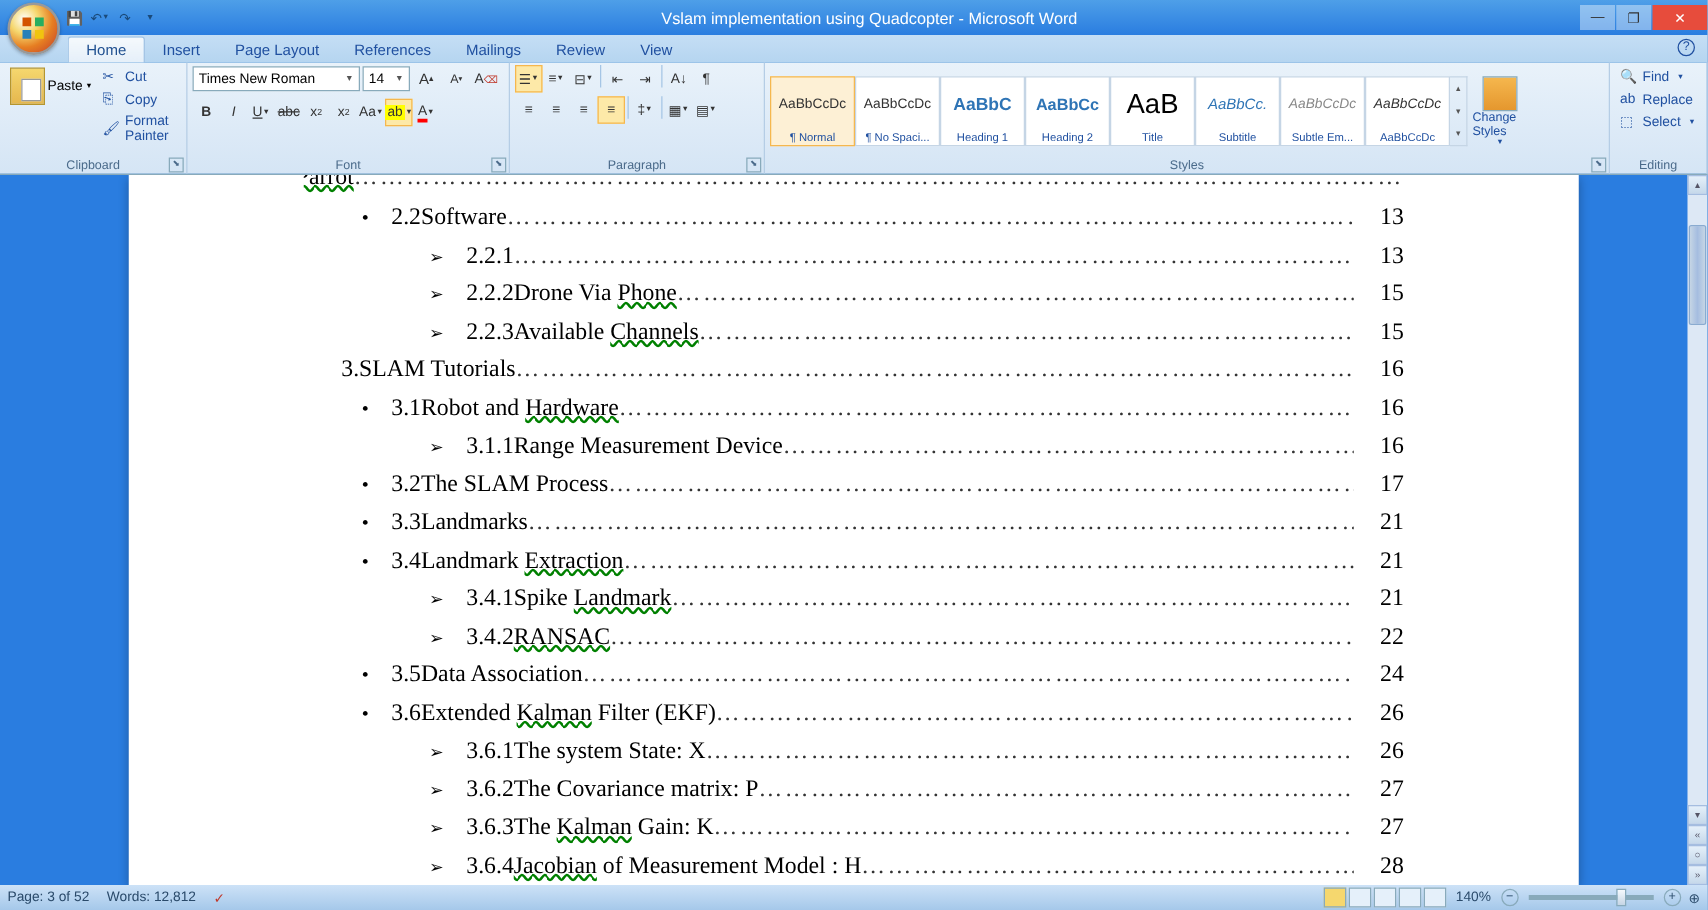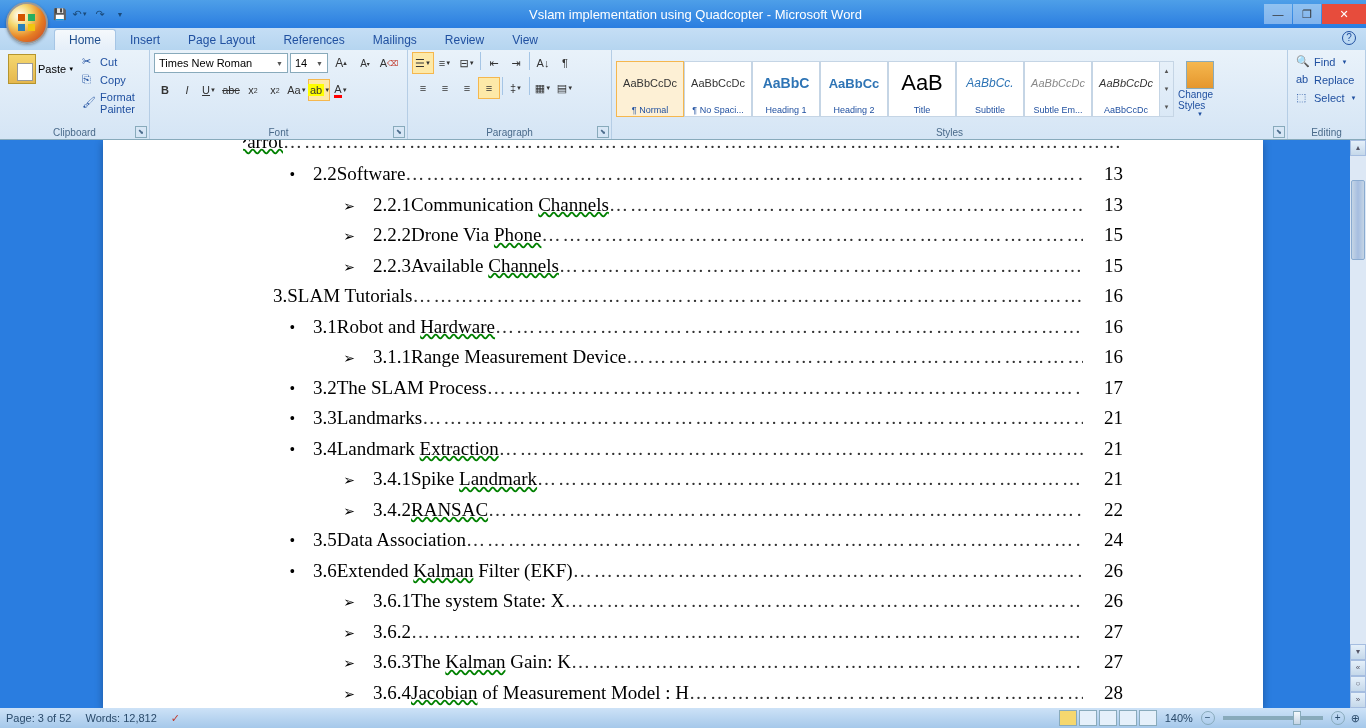--- a/index.html
+++ b/index.html
@@ -317,21 +317,20 @@
       <div class="toc-line">
         <span class="toc-bullet"><span class="bullet-dot"></span></span>
         <span>2.2 </span>
         <span class="toc-text">Software </span>
         <span class="toc-dots">…………………………………………………………………………………………………………</span>
         <span class="toc-page">13</span>
       </div>
       <div class="toc-line">
         <span class="toc-bullet lv3"><span class="bullet-arrow"></span></span>
         <span>2.2.1 </span>
-        <span class="toc-text">Communication <span class="squiggle">Channels</span> </span>
         <span class="toc-dots">…………………………………………………………………………………………………………</span>
         <span class="toc-page">13</span>
       </div>
       <div class="toc-line">
         <span class="toc-bullet lv3"><span class="bullet-arrow"></span></span>
         <span>2.2.2 </span>
         <span class="toc-text">Drone Via <span class="squiggle">Phone</span> </span>
         <span class="toc-dots">…………………………………………………………………………………………………………</span>
         <span class="toc-page">15</span>
       </div>
@@ -415,20 +414,21 @@
       <div class="toc-line">
         <span class="toc-bullet lv3"><span class="bullet-arrow"></span></span>
         <span>3.6.1 </span>
         <span class="toc-text">The system State: X </span>
         <span class="toc-dots">…………………………………………………………………………………………………………</span>
         <span class="toc-page">26</span>
       </div>
       <div class="toc-line">
         <span class="toc-bullet lv3"><span class="bullet-arrow"></span></span>
         <span>3.6.2 </span>
+        <span class="toc-text">The Covariance matrix: P </span>
         <span class="toc-dots">…………………………………………………………………………………………………………</span>
         <span class="toc-page">27</span>
       </div>
       <div class="toc-line">
         <span class="toc-bullet lv3"><span class="bullet-arrow"></span></span>
         <span>3.6.3 </span>
         <span class="toc-text">The <span class="squiggle">Kalman</span> Gain: K </span>
         <span class="toc-dots">…………………………………………………………………………………………………………</span>
         <span class="toc-page">27</span>
       </div>

